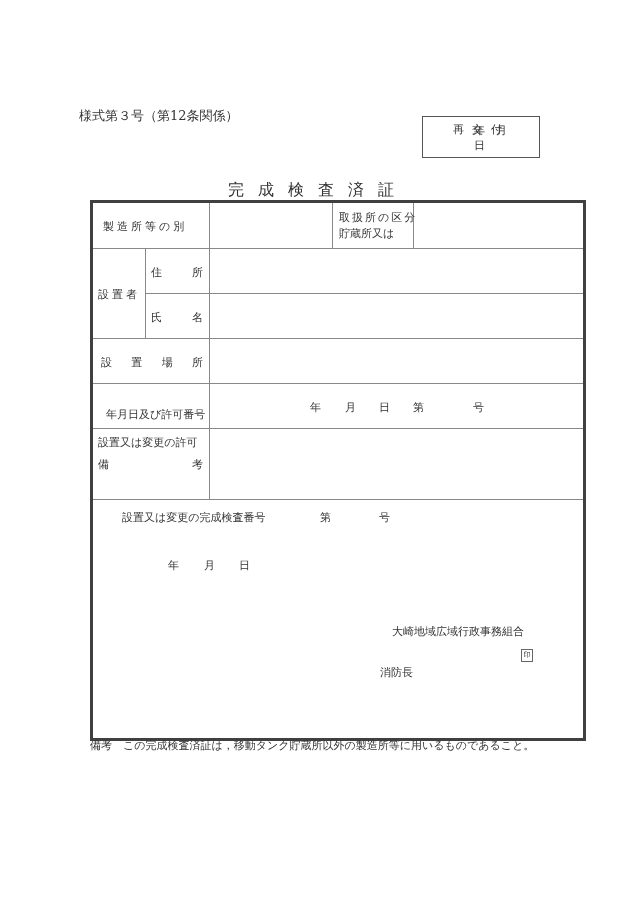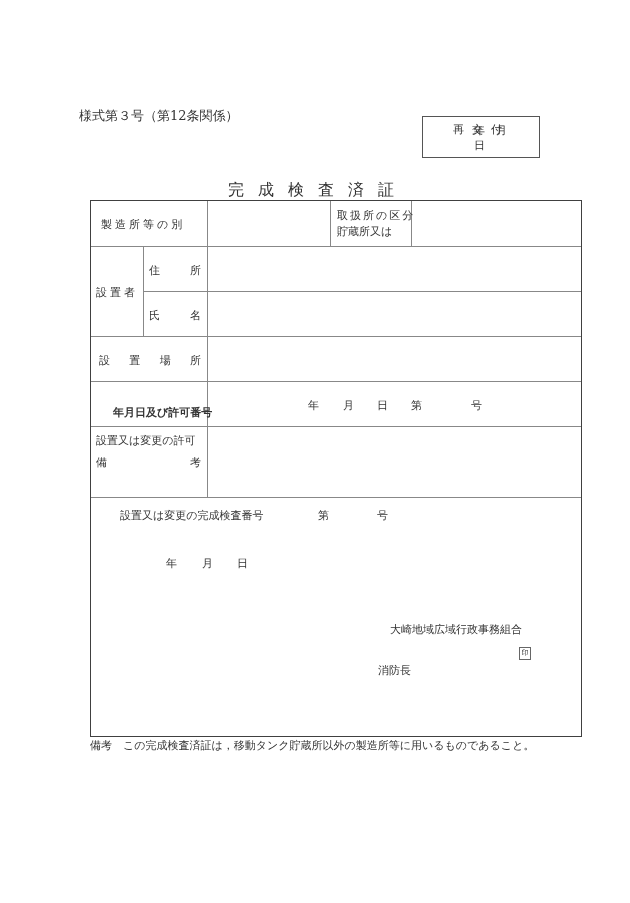--- a/index.html
+++ b/index.html
@@ -15,21 +15,21 @@
       border: 1px solid #555;
     }
     .reissue-box .r1 { position: absolute; left: 30px; top: 5px; letter-spacing: 8px; }
     .reissue-box .r2 { position: absolute; left: 51px; top: 6px; }
     .reissue-box .r2 span { display: inline-block; width: 22px; }
     .title { left: 228px; top: 180px; font-size: 16px; }
     .title span { display: inline-block; width: 30px; }
 
     .frame {
       position: absolute; left: 90px; top: 200px; width: 490px; height: 535px;
-      border: 1px solid #404040;
+      border: 3px solid #404040;
     }
     .hl { position: absolute; height: 0; border-top: 1px solid #888; }
     .vl { position: absolute; width: 0; border-left: 1px solid #888; }
     .cell-text { position: absolute; font-size: 11px; white-space: nowrap; }
 
     .spread { display: flex; justify-content: space-between; }
     .note { left: 90px; top: 738px; font-size: 11px; }
     .seal {
       display: inline-block; width: 10px; height: 11px; border: 1px solid #666;
       font-size: 7px; line-height: 11px; text-align: center; vertical-align: middle;
@@ -85,21 +85,21 @@
 
   <div class="cell-text spread" style="left:8px; top:152px; width:102px;">
     <span>設</span>
       <span>置</span>
       <span>場</span>
       <span>所</span>
   </div>
   <div class="cell-text" style="left:122px; top:152px; width:360px;"></div>
 
   <div class="cell-text" style="left:5px; top:189px;margin-top:43px;">設置又は変更の許可</div>
-  <div class="cell-text" style="left:22px; top:204px;font-weight:bold;">年月日及び許可番号</div>
+  <div class="cell-text" style="left:13px; top:204px;">年月日及び許可番号</div>
   <div class="cell-text" style="left:217px; top:197px;">年</div>
   <div class="cell-text" style="left:252px; top:197px;">月</div>
   <div class="cell-text" style="left:286px; top:197px;">日</div>
   <div class="cell-text" style="left:320px; top:197px;">第</div>
   <div class="cell-text" style="left:380px; top:197px;">号</div>
 
   <div class="cell-text spread" style="left:5px; top:254px; width:105px;">
     <span>備</span>
       <span>考</span>
   </div>

